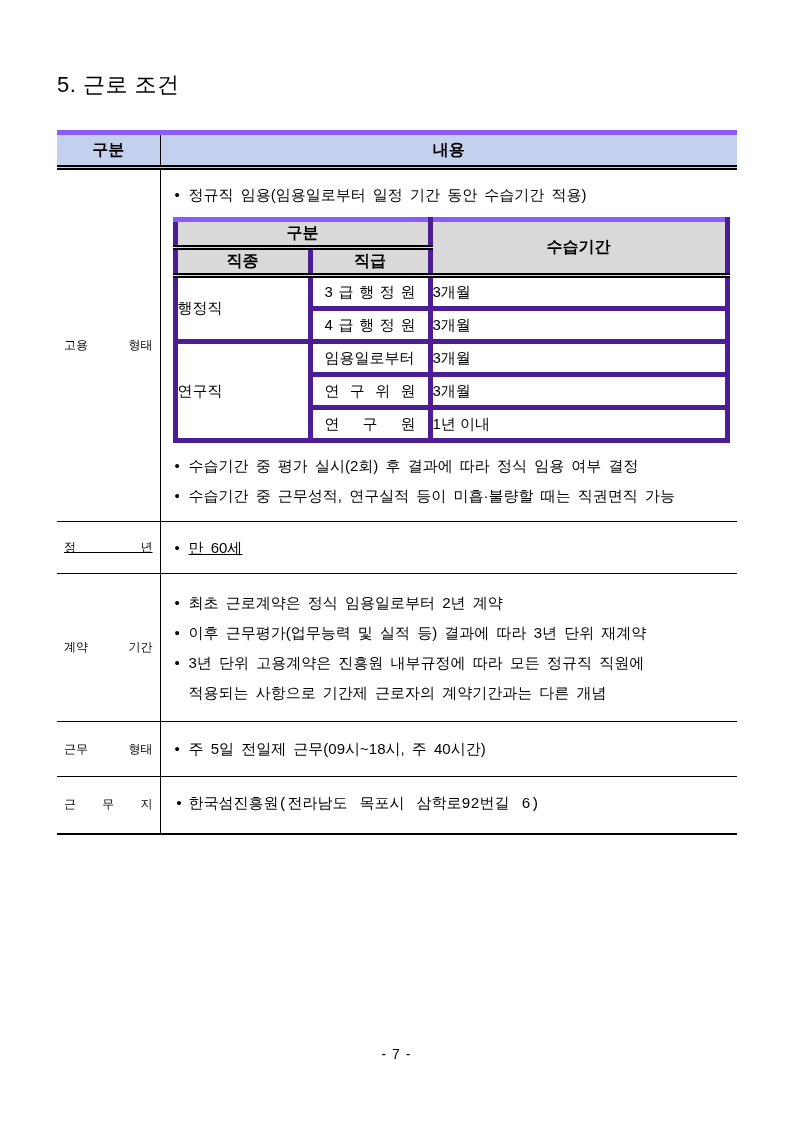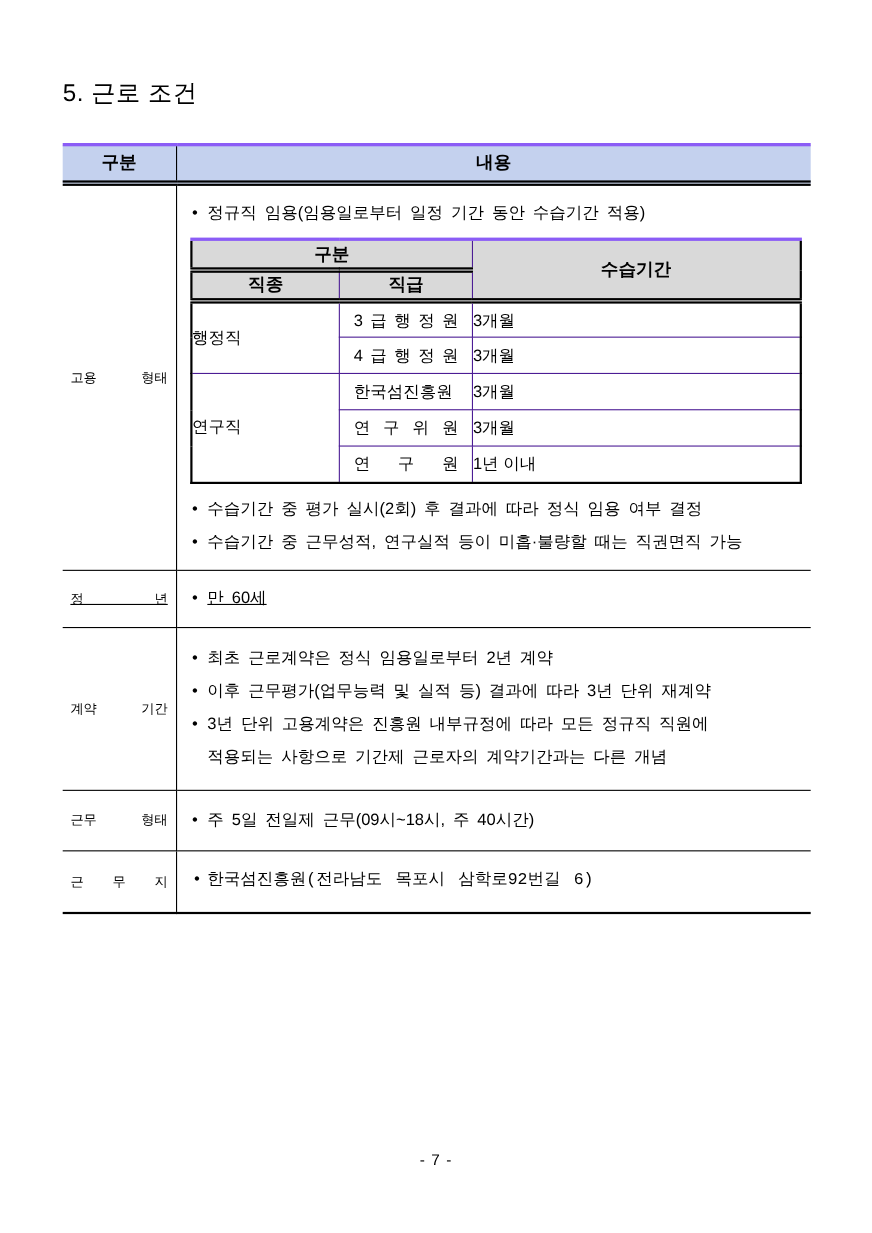--- a/index.html
+++ b/index.html
@@ -25,21 +25,21 @@
     width: 680px;
     border-collapse: collapse;
     table-layout: fixed;
     border-bottom: 2px solid #000;
   }
   table.main col.c1 { width: 103px; }
   table.main col.c2 { width: 577px; }
 
   table.main thead th {
     background: #c4d1ee;
-    border-top: 3px solid #8b5cf6;
+    border-top: 5px solid #8b5cf6;
     border-bottom: 5px double #000;
     height: 35px;
     font-size: 16px;
     font-weight: bold;
     text-align: center;
     vertical-align: middle;
   }
   table.main thead th.label-col { border-right: 1px solid #000; }
 
   table.main tbody tr { border-bottom: 1px solid #000; }
@@ -75,21 +75,21 @@
     border-collapse: collapse;
     table-layout: fixed;
     border: 2px solid #000;
     margin: 7px 0 8px 0;
   }
   table.probation col.p1 { width: 135px; }
   table.probation col.p2 { width: 120px; }
   table.probation col.p3 { width: 297px; }
 
   table.probation th, table.probation td {
-    border: 1px solid #4c1d95;
+    border: 5px solid #4c1d95;
     font-size: 15px;
     vertical-align: middle;
   }
   table.probation thead { border-bottom: 2px solid #000; }
   table.probation thead th {
     background: #d9d9d9;
     font-weight: bold;
     text-align: center;
     height: 28px;
   }
@@ -157,21 +157,21 @@
                 <td rowspan="2" class="cat">행정직</td>
                 <td class="grade">3 급 행 정 원</td>
                 <td class="period">3개월</td>
               </tr>
               <tr>
                 <td class="grade">4 급 행 정 원</td>
                 <td class="period">3개월</td>
               </tr>
               <tr>
                 <td rowspan="3" class="cat">연구직</td>
-                <td class="grade">한국섬진흥원</td>
+                <td class="grade">임용일로부터</td>
                 <td class="period">3개월</td>
               </tr>
               <tr>
                 <td class="grade">연 구 위 원</td>
                 <td class="period">3개월</td>
               </tr>
               <tr>
                 <td class="grade">연 구 원</td>
                 <td class="period">1년 이내</td>
               </tr>

